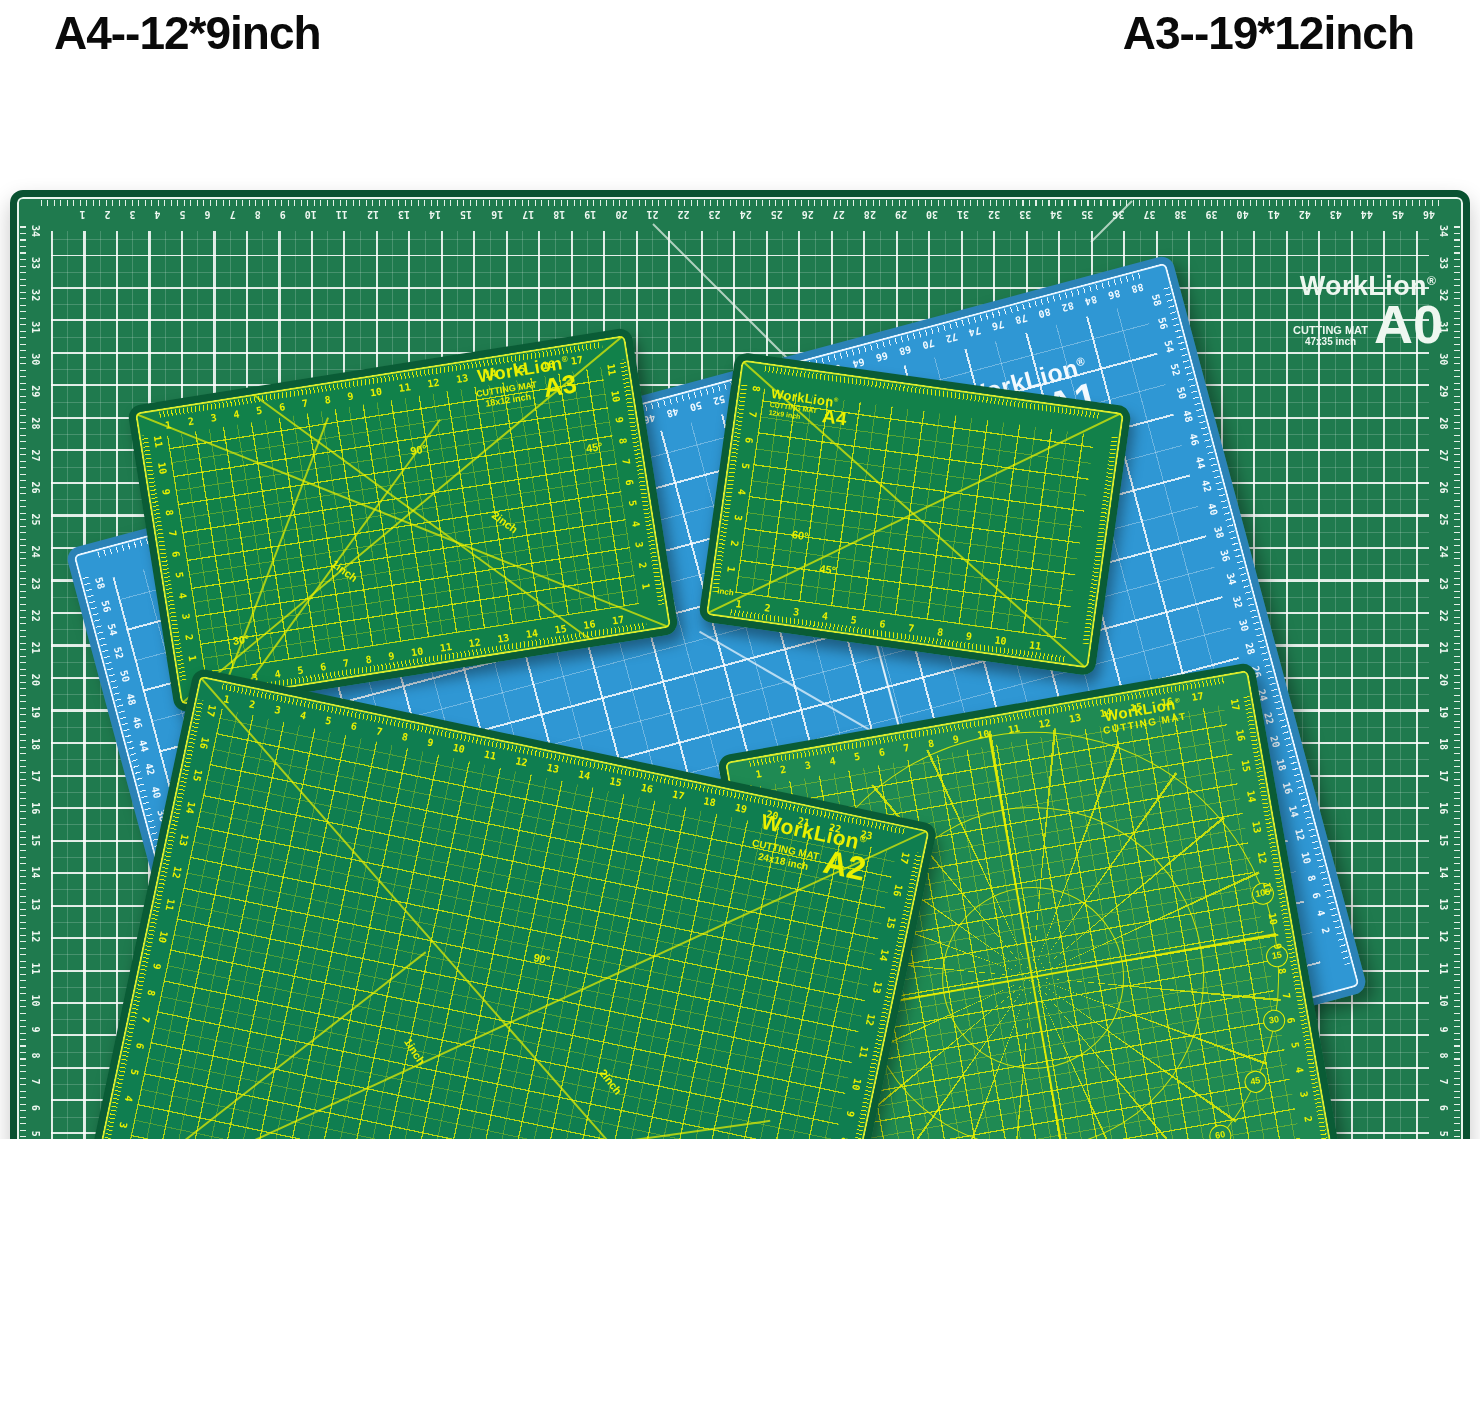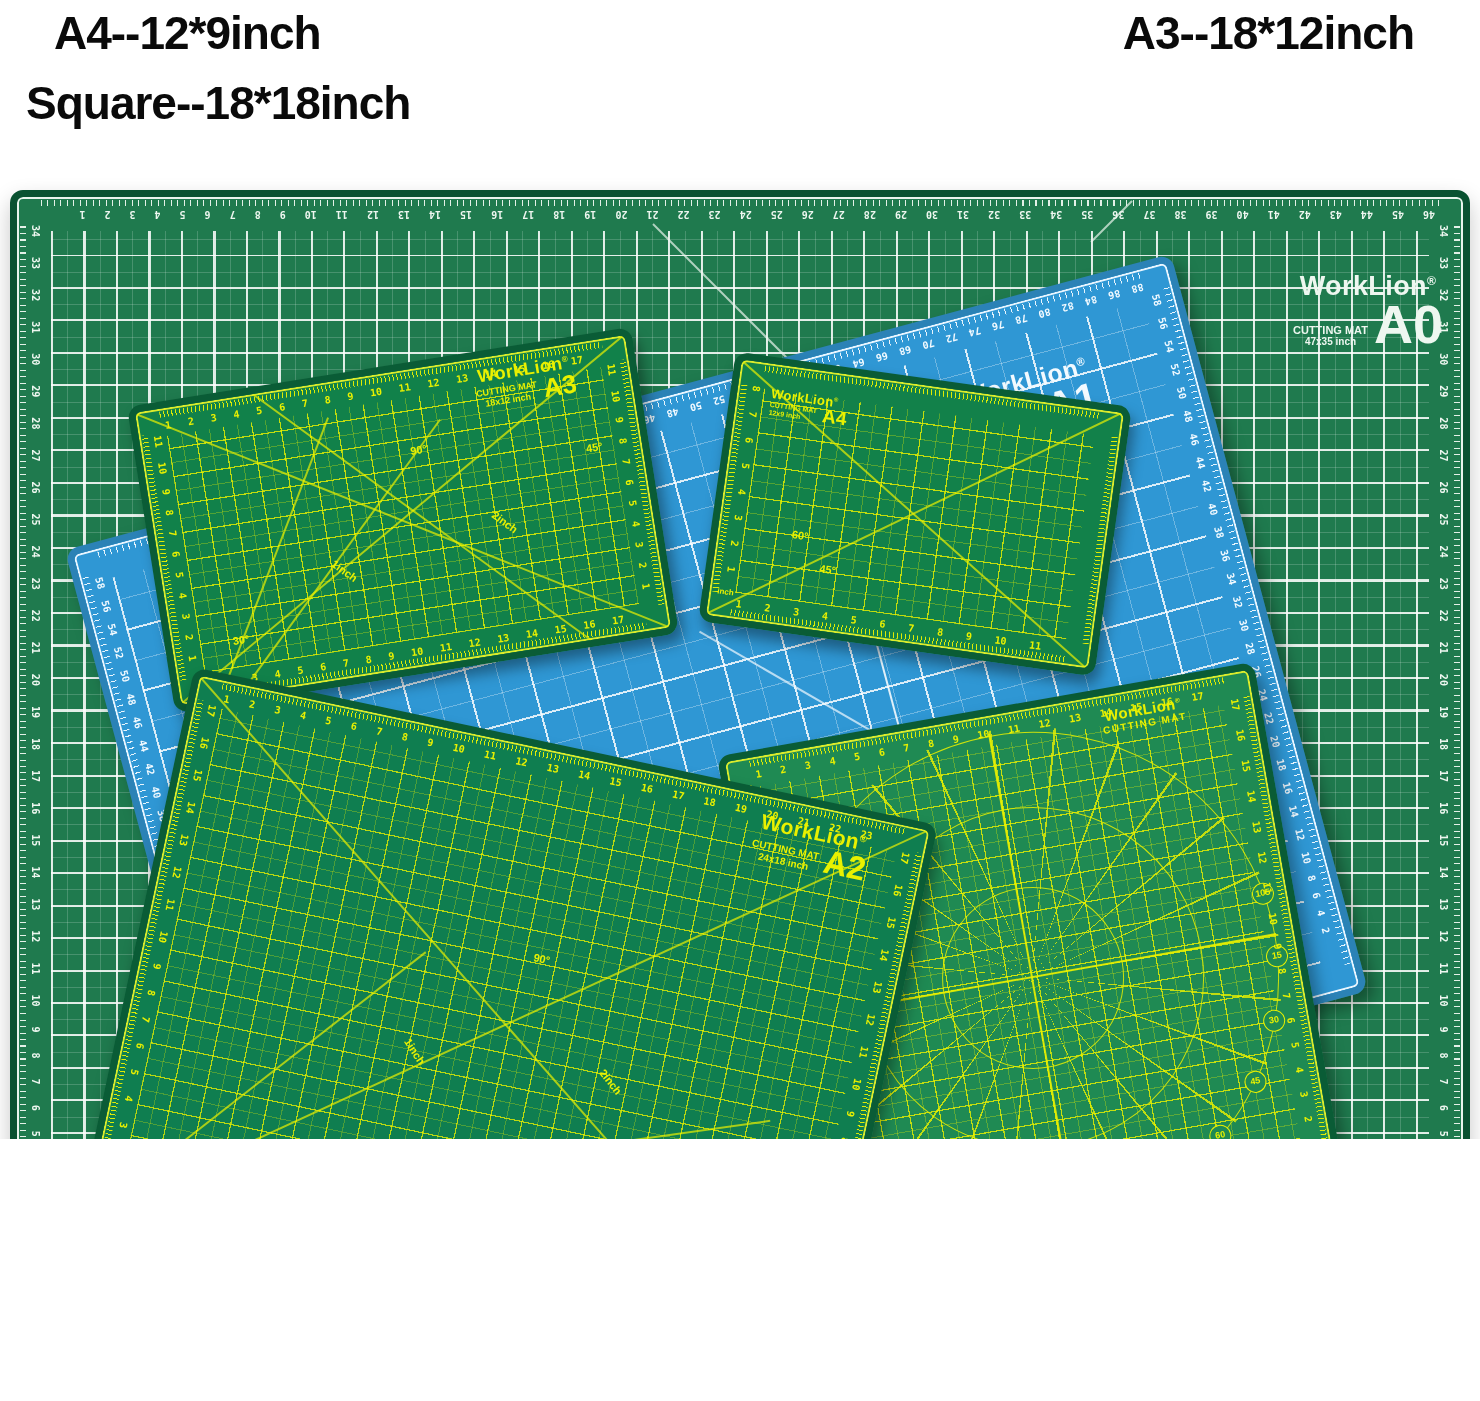--- a/index.html
+++ b/index.html
@@ -168,24 +168,23 @@
   .m-a2 .szx{font-size:10px;} .m-a2 .code{font-size:33px;}
 </style>
 </head>
 <body>
 
 <div class="page">
 
   <div class="hdr">
     <div class="hrow hrow1">
       <span>A4--12*9inch</span>
-      <span>A3--18*12inch</span>
+      <span>A3--19*12inch</span>
     </div>
     <div class="hrow hrow2">
-      <span>Square--18*18inch</span>
     </div>
   </div>
 
   <div class="scene">
 
     <div class="mat m-a0">
       <div class="inner">
         <div class="grid"></div>
         <div class="dg dg1"></div>
         <div class="dg dg2"></div>

